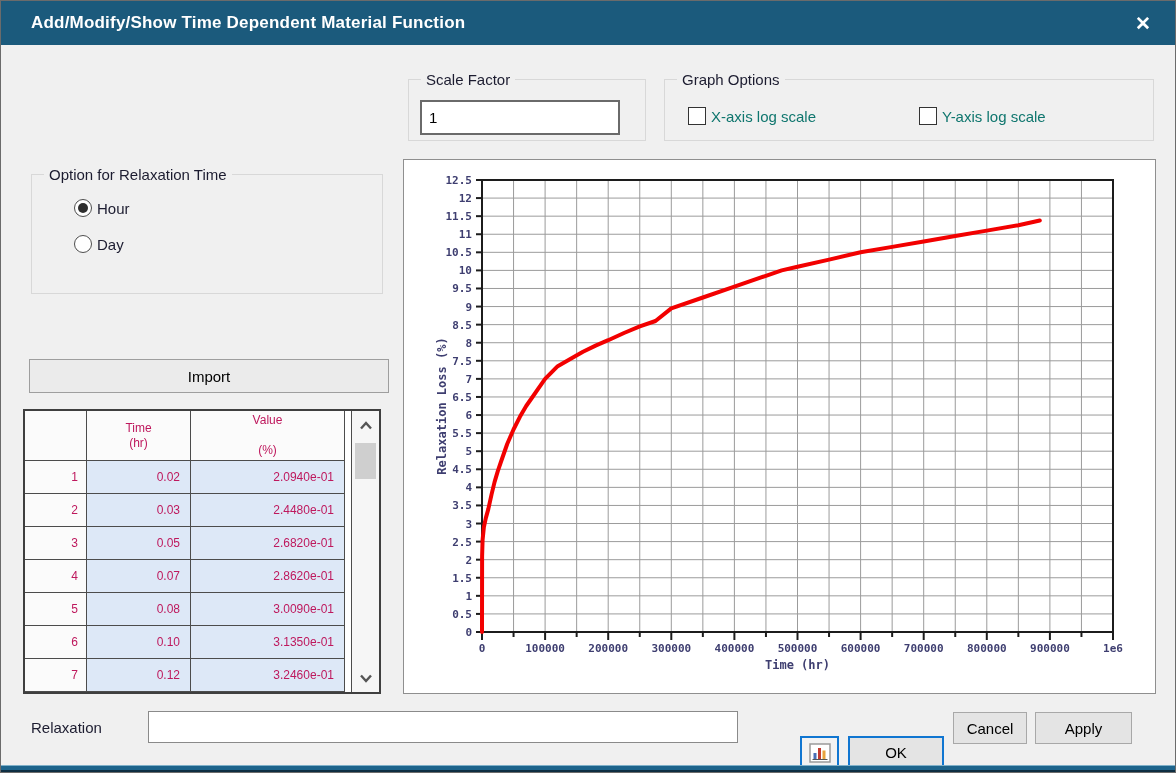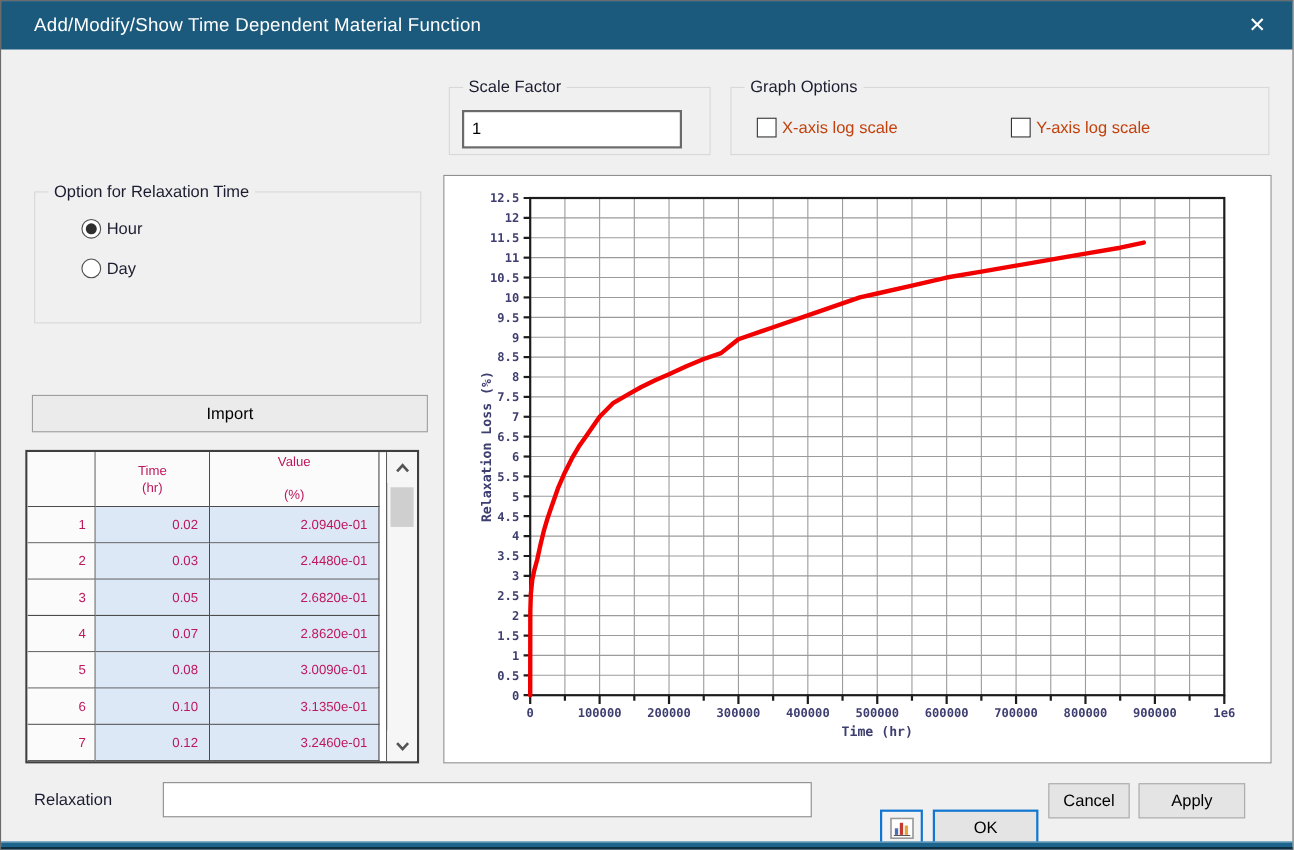--- a/index.html
+++ b/index.html
@@ -2,36 +2,36 @@
 <html><head>
 <meta charset="utf-8">
 <style>
   * { margin:0; padding:0; box-sizing:border-box; }
   html,body { width:1176px; height:773px; }
   body { font-family:"Liberation Sans", sans-serif; background:#f0f0f0; position:relative; overflow:hidden; }
 
   .dialog { position:absolute; inset:0; background:#f0f0f0; border:1px solid #6b6b6b; }
 
   
-  .titlebar { position:absolute; left:0; top:0; width:100%; height:44px; background:#1b5a7c; display:flex; align-items:center; }
+  .titlebar { position:absolute; left:0; top:0; width:100%; height:44px; background:#1b5a7c; display:flex; align-items:center;font-weight:bold; }
   .titlebar .title { color:#ffffff; font-size:17px; padding-left:30px; letter-spacing:.2px; }
   .close-btn { position:absolute; right:8px; top:0; width:48px; height:44px; display:flex; align-items:center; justify-content:center; color:#fff; font-size:19px; cursor:pointer; }
 
   
   .group { position:absolute; border:1px solid #d8d8d8; background:#f0f0f0; }
   .group > .glabel { position:absolute; top:-9px; left:12px; background:#f0f0f0; padding:0 5px; font-size:15px; color:#1c1c30; white-space:nowrap; }
 
   .textbox { position:absolute; background:#fff; font-size:15px; color:#000; display:flex; align-items:center; padding-left:7px; }
   .tb-focus { border:2px solid #1076d1; }
   .tb-gray  { border:2px solid #6a6a6a; }
   .tb-thin  { border:1px solid #8a8a8a; }
   .caret { display:inline-block; width:1px; height:17px; background:#000; margin-left:1px; }
 
   
-  .check-row { position:absolute; display:flex; align-items:center; gap:5px; font-size:15px; color:#c2410c; cursor:pointer; }
+  .check-row { position:absolute; display:flex; align-items:center; gap:5px; font-size:15px; color:#0f766e; cursor:pointer; }
   .cbox { width:18px; height:18px; background:#fff; border:1px solid #333; flex:0 0 auto; }
   .radio-row { position:absolute; display:flex; align-items:center; gap:5px; font-size:15px; color:#1c1c30; cursor:pointer; }
   .rcirc { width:18px; height:18px; border-radius:50%; background:#fff; border:1px solid #4e4e4e; flex:0 0 auto; position:relative; }
   .rcirc.sel::after { content:""; position:absolute; left:3px; top:3px; width:10px; height:10px; border-radius:50%; background:#2e2e2e; }
 
   
   .import-btn { position:absolute; left:28px; top:358px; width:360px; height:34px; background:#ebebeb; border:1px solid #9e9e9e; font-size:15px; color:#000; display:flex; align-items:center; justify-content:center; cursor:pointer; }
 
   
   .tbl-wrap { position:absolute; left:22px; top:408px; width:358px; height:285px; border:2px solid #3f3f3f; background:#fff; display:flex; overflow:hidden; }

